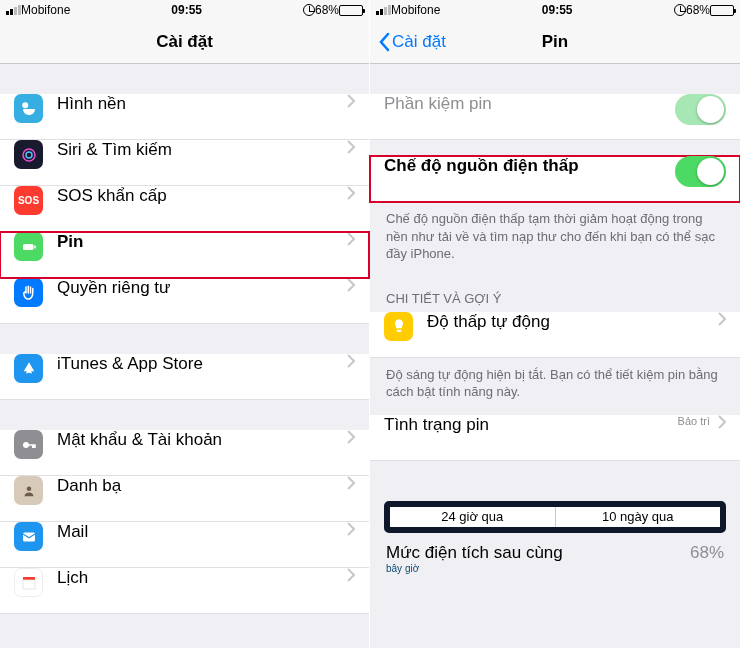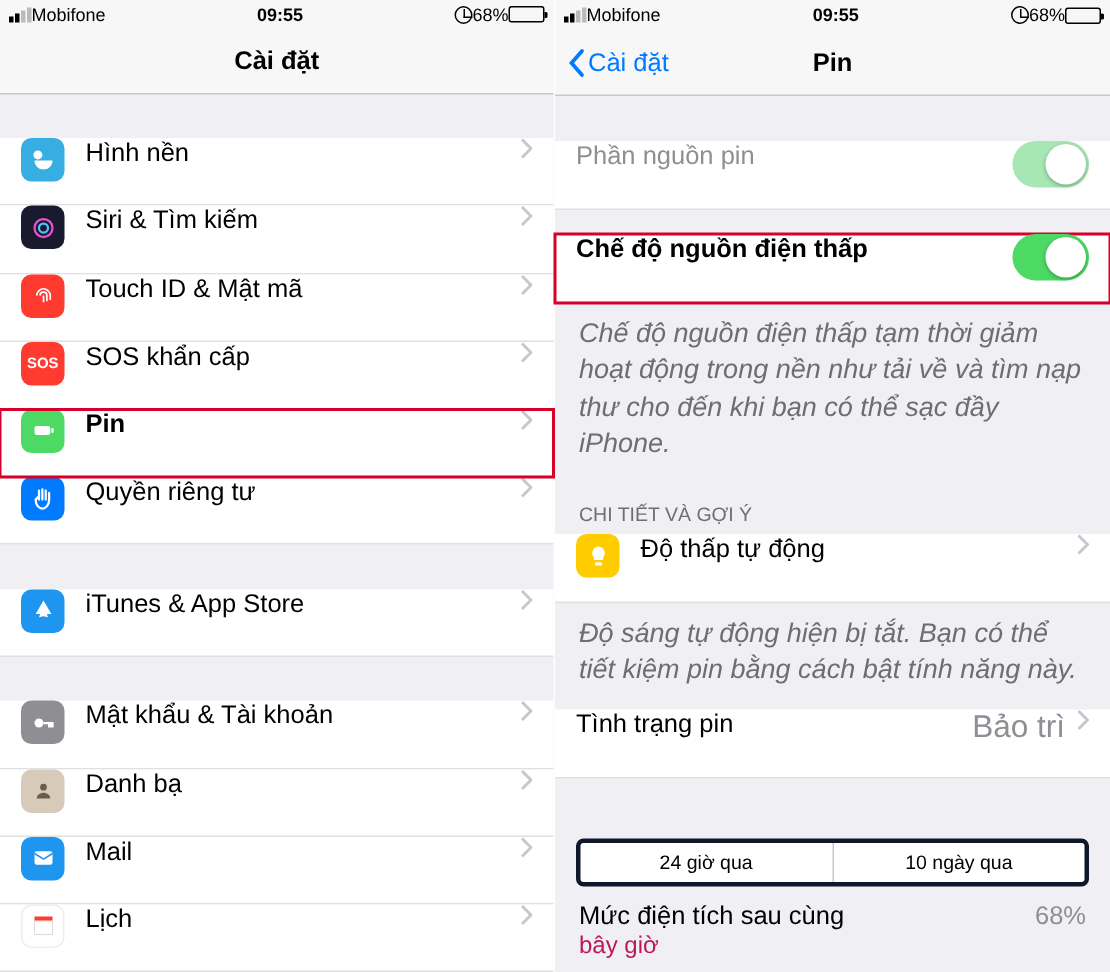--- a/index.html
+++ b/index.html
@@ -20,38 +20,38 @@
 .nav-title { font-size: 17px; font-weight: 600; }
 .nav-back { position: absolute; left: 8px; display: flex; align-items: center; color: #007aff; font-size: 17px; }
 .nav-back svg { margin-right: 2px; }
 .group-gap { height: 30px; }
 .group-gap-sm { height: 16px; }
 .cell { height: 46px; background: #fff; display: flex; padding: 0 14px; border-bottom: 1px solid #e0e0e3; position: relative; }
 .cell:first-child { border-top: 1px solid #e0e0e3; }
 .cell .icon { width: 29px; height: 29px; border-radius: 7px; margin-right: 14px; display: flex; align-items: center; justify-content: center; flex-shrink: 0; }
 .cell .label { font-size: 17px; flex: 1; color: #000; }
 .cell .chev { color: #c7c7cc; }
-.cell .detail { color: #8e8e93; font-size: 21px; margin-right: 8px; }
+.cell .detail { color: #8e8e93; font-size: 11px; margin-right: 8px; }
 .highlight { outline: 2px solid #d6002a; outline-offset: -1px; z-index: 2; font-weight: bold; }
-.hint { font-size: 18px; color: #6d6d72; padding: 8px 16px 14px; line-height: 1.35; font-style: italic; }
+.hint { font-size: 13px; color: #6d6d72; padding: 8px 16px 14px; line-height: 1.35; }
 .header-label { font-size: 13px; color: #6d6d72; padding: 14px 16px 6px; text-transform: none; }
 .toggle { width: 51px; height: 31px; border-radius: 16px; position: relative; }
 .toggle .knob { width: 27px; height: 27px; background: #fff; border-radius: 50%; position: absolute; top: 2px; box-shadow: 0 1px 3px rgba(0,0,0,.3); }
 .toggle.on { background: #4cd964; }
 .toggle.on .knob { right: 2px; }
 .toggle.off-on { background: #a6e7b4; }
 .toggle.off-on .knob { right: 2px; }
 .disabled .label { color: #8e8e93; }
-.seg { margin: 10px 14px 0; height: 32px; border: 3px solid #0f172a; border-radius: 5px; display: flex; background: #fff; }
+.seg { margin: 10px 14px 0; height: 32px; border: 6px solid #0f172a; border-radius: 5px; display: flex; background: #fff; }
 .seg div { flex: 1; display: flex; align-items: center; justify-content: center; font-size: 13px; }
 .seg .sel { font-weight: 500; }
 .seg div + div { border-left: 1px solid #c8c7cc; }
 .charge-row { padding: 10px 16px 0; display: flex; justify-content: space-between; font-size: 17px; }
 .charge-left { line-height: 1.2; }
-.charge-sub { font-size: 16px; color: #be185d; }
+.charge-sub { font-size: 10px; color: #0c4a6e; }
 .charge-val { color: #8e8e93; }
 .icon svg { width: 18px; height: 18px; }
 .clock-ring{width:12px;height:12px;border:1px solid #000;border-radius:50%;position:relative;display:inline-block}
 .clock-ring::after{content:'';position:absolute;left:5px;top:1px;width:5px;height:5px;border-left:1px solid #000;border-bottom:1px solid #000}
 </style>
 </head>
 <body>
 
 <div class="phone left">
   <div class="status-bar">
@@ -94,33 +94,20 @@
           <circle cx="12" cy="12" r="8" fill="none" stroke="#e94fd4" stroke-width="2"></circle>
           <circle cx="12" cy="12" r="4" fill="none" stroke="#4fc3f7" stroke-width="2"></circle>
         </svg>
       </div>
     <div class="label">Siri &amp; Tìm kiếm</div>
     <svg class="chev" width="8" height="14" viewBox="0 0 8 14">
         <path d="M1 1l6 6-6 6" stroke="currentColor" stroke-width="2" fill="none"></path>
       </svg>
   </div>
   <div class="cell">
-    <div class="icon" style="background:#ff3b30">
-        <svg viewBox="0 0 24 24" fill="none" stroke="#fff" stroke-width="1.5">
-          <path d="M6 12c0-3 3-6 6-6s6 3 6 6v4"></path>
-          <path d="M9 12c0-2 1-3 3-3s3 1 3 3v5"></path>
-          <path d="M12 12v6"></path>
-        </svg>
-      </div>
-    <div class="label">Touch ID &amp; Mật mã</div>
-    <svg class="chev" width="8" height="14" viewBox="0 0 8 14">
-        <path d="M1 1l6 6-6 6" stroke="currentColor" stroke-width="2" fill="none"></path>
-      </svg>
-  </div>
-  <div class="cell">
     <div class="icon" style="background:#ff3b30;color:#fff;font-size:10px;font-weight:700">SOS</div>
     <div class="label">SOS khẩn cấp</div>
     <svg class="chev" width="8" height="14" viewBox="0 0 8 14">
         <path d="M1 1l6 6-6 6" stroke="currentColor" stroke-width="2" fill="none"></path>
       </svg>
   </div>
   <div class="cell highlight">
     <div class="icon" style="background:#4cd964">
         <svg viewBox="0 0 24 24" fill="#fff">
           <rect x="4" y="8" width="14" height="8" rx="2"></rect>
@@ -231,21 +218,21 @@
       <svg width="12" height="20" viewBox="0 0 12 20">
           <path d="M10 2L3 10l7 8" stroke="#007aff" stroke-width="2.5" fill="none" stroke-linecap="round"></path>
         </svg>
       <span>Cài đặt</span>
     </div>
     <div class="nav-title">Pin</div>
   </div>
 
   <div class="group-gap"></div>
   <div class="cell disabled">
-    <div class="label">Phần nguồn pin</div>
+    <div class="label">Phần kiệm pin</div>
     <div class="toggle off-on">
         <div class="knob"></div>
       </div>
   </div>
   <div class="group-gap-sm"></div>
   <div class="cell highlight">
     <div class="label">Chế độ nguồn điện thấp</div>
     <div class="toggle on">
         <div class="knob"></div>
       </div>

